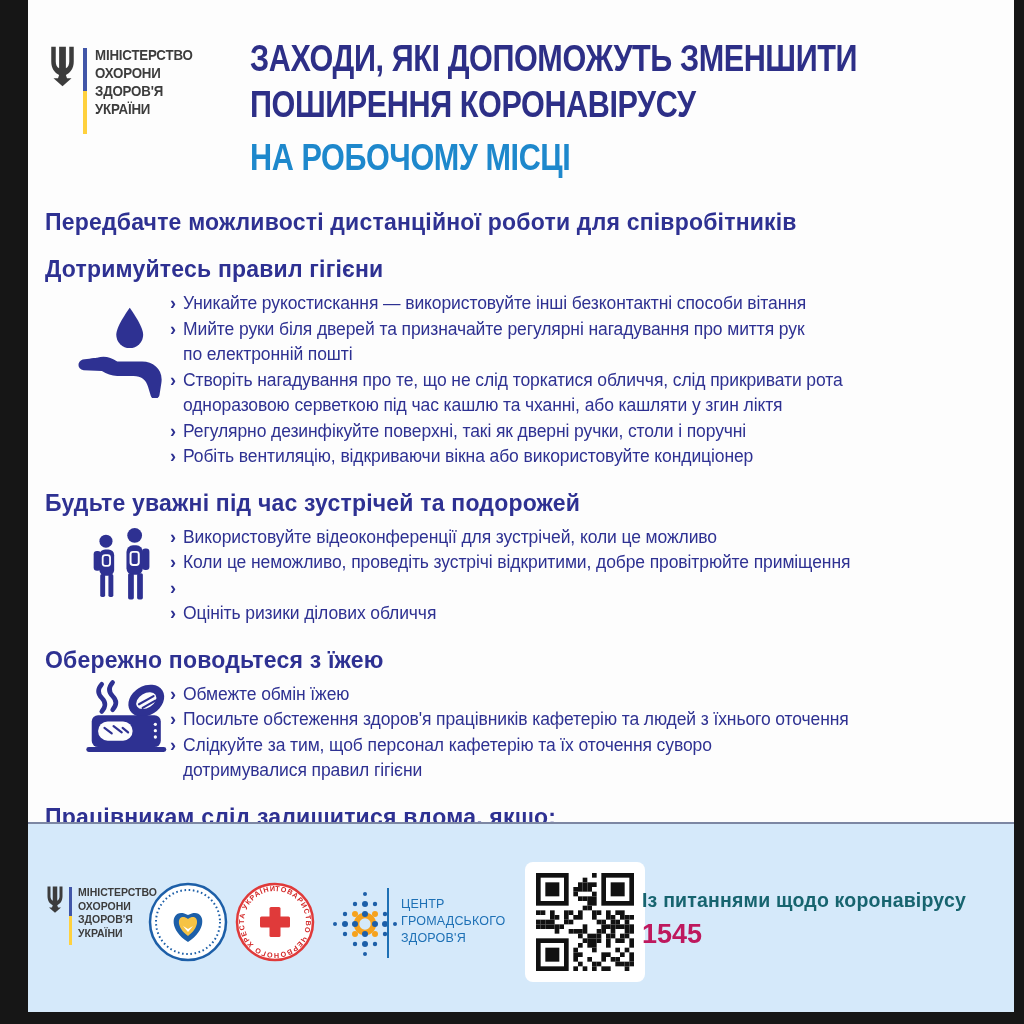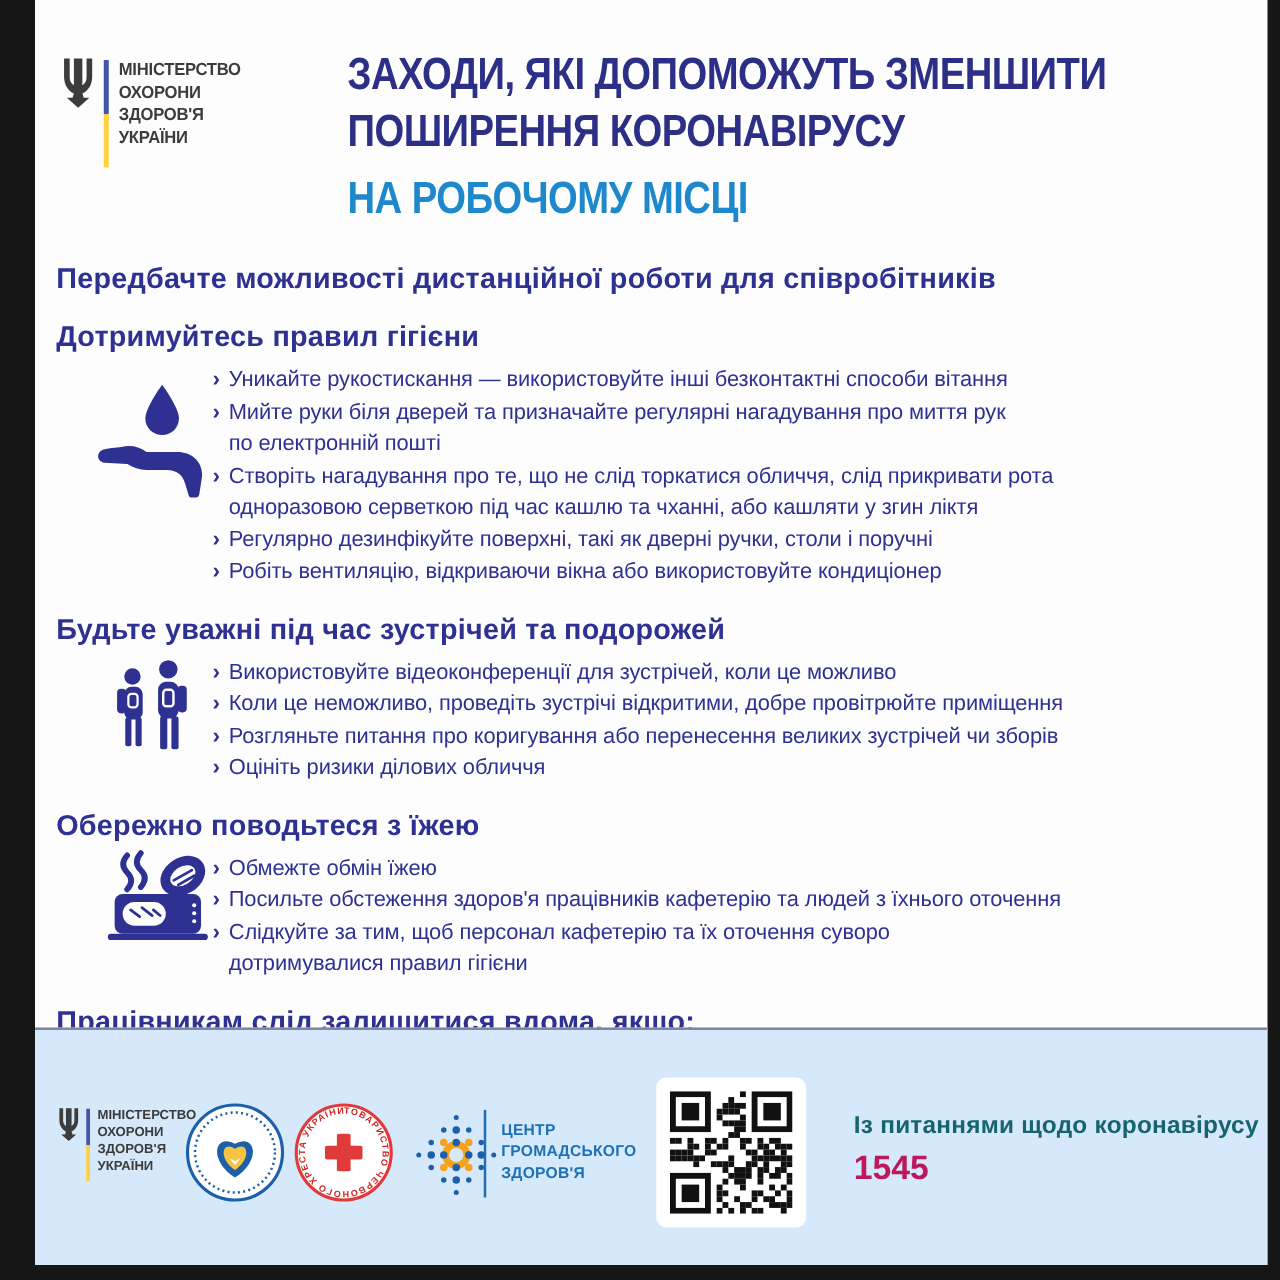--- a/index.html
+++ b/index.html
@@ -9,21 +9,21 @@
 
   .main { position:absolute; left:0; top:0; right:0; bottom:190px; padding:40px 26px 0 17px; }
 
   
   .header { display:flex; align-items:flex-start; }
   .moh { display:flex; align-items:flex-start; margin-left:4px; margin-top:6px; }
   .moh .bar { width:4px; height:86px; margin:2px 8px 0 7px;
               background:linear-gradient(#4156a8 0 50%, #ffd13d 50% 100%); }
   .moh-text { font-size:14px; font-weight:bold; color:#3c3c3c; line-height:18px;
               letter-spacing:-0.2px; white-space:pre-line; transform:scaleX(0.95); transform-origin:left top; }
-  .titles { margin-left:80px; margin-top:-4px; }
+  .titles { margin-left:52px; margin-top:-4px; }
   .titles .t { display:block; font-size:36px; font-weight:bold; color:#2d2f87;
                line-height:46px; letter-spacing:-0.5px; transform:scaleX(0.85); transform-origin:left top; white-space:nowrap; }
   .titles .sub { color:#1e88cc; margin-top:7px; }
 
   h2.head { font-size:23px; font-weight:bold; color:#2e3192; letter-spacing:0.2px;margin-top:28px; }
   .intro { margin-top:26px; }
 
   .sec { position:relative; }
   .sec h2.head { margin-top:20px; margin-bottom:8px; }
   .bullets { margin-left:125px; }
@@ -43,25 +43,25 @@
             background:#d5e9fa; border-top:2px solid #7d87a3; }
   .f-moh { position:absolute; left:18px; top:62px; display:flex; }
   .f-moh .bar { width:3px; height:58px; margin:1px 6px 0 5px;
                 background:linear-gradient(#4156a8 0 50%, #ffd13d 50% 100%); }
   .f-moh-text { font-size:10.5px; font-weight:bold; color:#3c3c3c; line-height:13.5px; white-space:pre-line; }
   .f-logo { position:absolute; width:80px; height:80px; top:58px; }
   .logo-volunteer { left:120px; }
   .logo-redcross  { left:207px; }
   .logo-dots      { left:297px; top:60px; }
   .f-sep { position:absolute; left:359px; top:64px; width:2px; height:70px; background:#1d70b5; }
-  .cphc-label { position:absolute; left:373px; top:72px; font-size:12.5px; font-weight:bold;
+  .cphc-label { position:absolute; left:373px; top:72px; font-size:12.5px; font-weight:normal;
                 color:#1d70b5; line-height:17px; white-space:pre-line; letter-spacing:0.2px; }
   .qr-box { position:absolute; left:497px; top:38px; width:120px; height:120px;
             background:#fff; border-radius:8px; padding:11px; }
-  .hotline { position:absolute; left:655px; top:62px; }
+  .hotline { position:absolute; left:614px; top:62px; }
   .hotline .hl { font-size:19.5px; font-weight:bold; color:#17646f; line-height:29px; letter-spacing:0.2px; }
   .hotline .num { font-size:27px; font-weight:bold; color:#be185d; line-height:34px; margin-top:2px; }
 </style>
 </head>
 <body>
 
 <div class="poster">
   <div class="page">
     <div class="main">
 
@@ -143,21 +143,20 @@
             <div class="bullet">
               <span class="marker">›</span>
               <span class="btext">Використовуйте відеоконференції для зустрічей, коли це можливо</span>
             </div>
             <div class="bullet">
               <span class="marker">›</span>
               <span class="btext">Коли це неможливо, проведіть зустрічі відкритими, добре провітрюйте  приміщення</span>
             </div>
             <div class="bullet">
               <span class="marker">›</span>
-              <span class="btext">Розгляньте питання про коригування або перенесення великих зустрічей чи зборів</span>
             </div>
             <div class="bullet">
               <span class="marker">›</span>
               <span class="btext">Оцініть ризики ділових обличчя</span>
             </div>
           </div>
       </section>
 
       <section class="sec">
         <h2 class="head">Обережно поводьтеся з їжею</h2>

